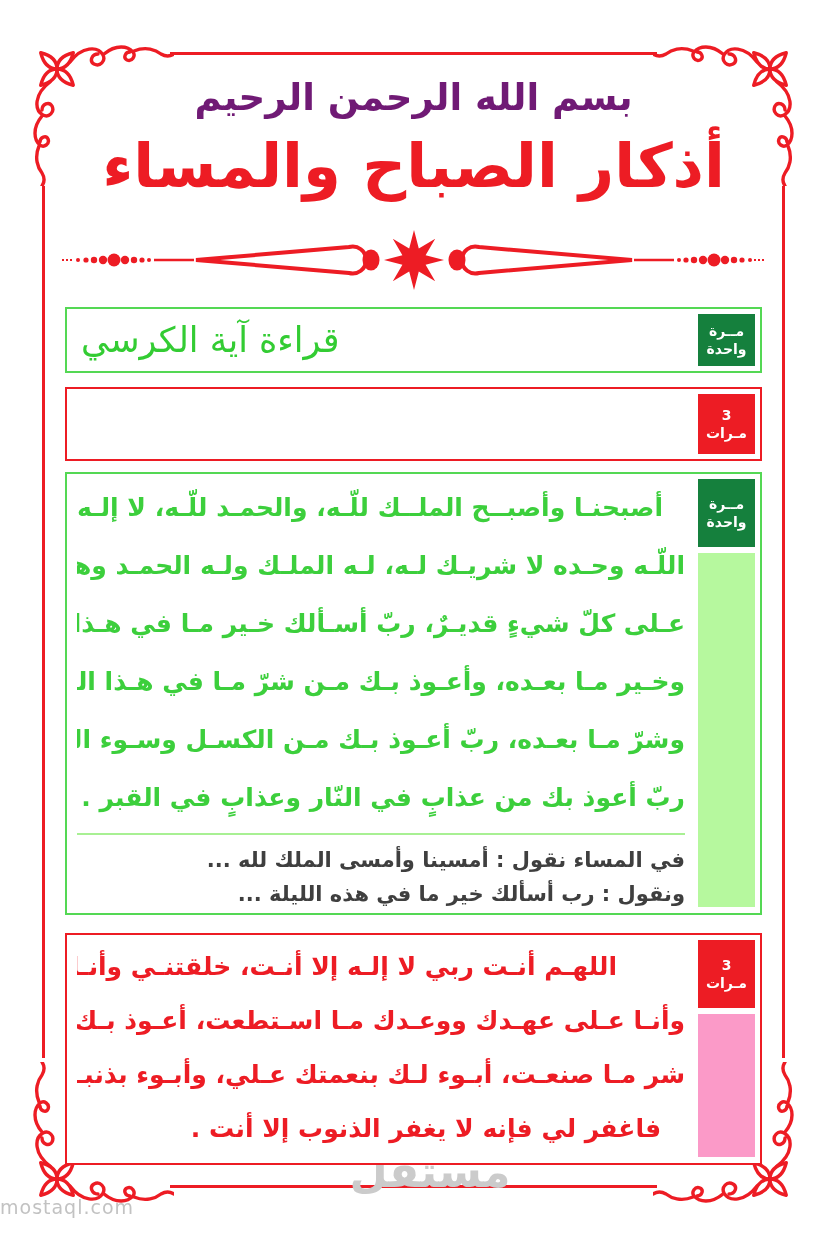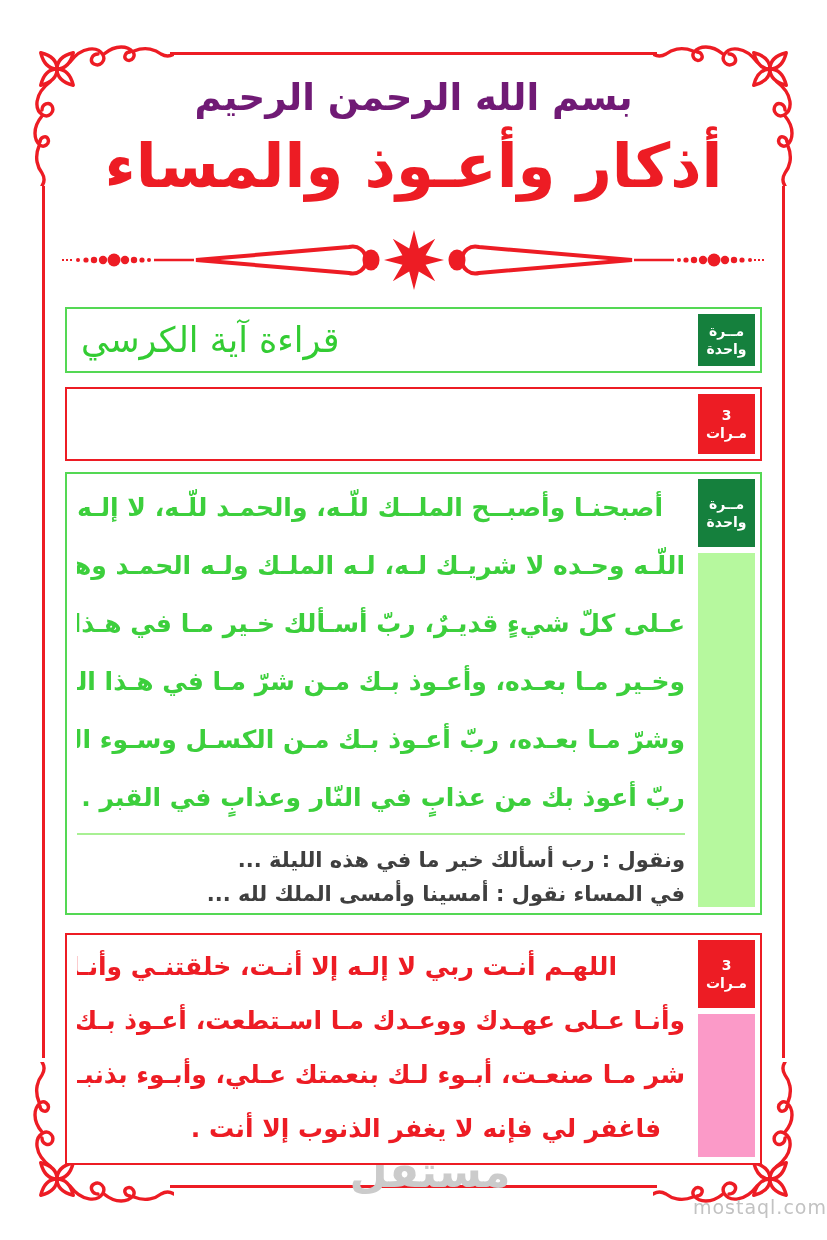--- a/index.html
+++ b/index.html
@@ -74,21 +74,21 @@
     height:34px;line-height:34px;font-size:21px;font-weight:bold;
     color:#3F3F3F;text-align:right;white-space:nowrap;overflow:hidden;
   }
 
   
   .wm-logo{
     left:0;right:0;top:1146px;text-align:center;
     color:#CBCBCB;font-size:44px;font-weight:800;direction:rtl;z-index:0;padding-left:33px;
   }
   .wm-domain{
-    left:0;right:0;top:1196px;text-align:right;
+    left:0;right:0;top:1196px;text-align:left;
     color:#C2C2C2;font-size:19px;letter-spacing:1px;z-index:0;
   }
 </style>
 </head>
 <body>
 
 <svg width="0" height="0" style="position:absolute">
   <defs>
     <g id="corner-art" stroke="#ED1C24" stroke-width="3.4" fill="none" stroke-linecap="round" stroke-linejoin="round">
       <g transform="rotate(45 33 33)">
@@ -127,21 +127,21 @@
   <div class="frame-line" style="left:170px;right:170px;top:52px;height:3px"></div>
   <div class="frame-line" style="left:170px;right:170px;top:1185px;height:3px"></div>
   <div class="frame-line" style="left:42px;top:186px;width:3px;height:872px"></div>
   <div class="frame-line" style="right:42px;top:186px;width:3px;height:872px"></div>
 </div>
 
 <div class="abs wm-logo">مستقل</div>
 <div class="abs wm-domain">mostaql.com</div>
 
 <div class="abs bismillah">بسم الله الرحمن الرحيم</div>
-<div class="abs page-title">أذكار وأعـوذ والمساء</div>
+<div class="abs page-title">أذكار الصباح والمساء</div>
 
 <svg class="abs divider" viewBox="0 0 827 76">
   <g fill="#ED1C24">
     <path d="M414,8 L418.8,26.5 L435.2,16.8 L425.6,33.2 L444,38 L425.6,42.8 L435.2,59.2 L418.8,49.5 L414,68 L409.2,49.5 L392.8,59.2 L402.4,42.8 L384,38 L402.4,33.2 L392.8,16.8 L409.2,26.5 Z"></path>
     <ellipse cx="371" cy="38" rx="8.5" ry="10.5"></ellipse>
     <ellipse cx="457" cy="38" rx="8.5" ry="10.5"></ellipse>
     <circle cx="78" cy="38" r="2"></circle>
       <circle cx="86" cy="38" r="2.6"></circle>
       <circle cx="94" cy="38" r="3.2"></circle>
     <circle cx="103" cy="38" r="4.2"></circle>
@@ -192,22 +192,22 @@
   </div>
   <div class="strip palegreen"></div>
   <div class="card-body">
     <div class="dline jline indent-sm">أصبحنـا وأصبــح الملــك للّـه، والحمـد للّـه، لا إلـه إلاّ</div>
     <div class="dline jline">اللّـه وحـده لا شريـك لـه، لـه الملـك ولـه الحمـد وهـو</div>
     <div class="dline jline">عـلى كلّ شيءٍ قديـرٌ، ربّ أسـألك خـير مـا في هـذا اليوم</div>
     <div class="dline jline">وخـير مـا بعـده، وأعـوذ بـك مـن شرّ مـا في هـذا اليـوم</div>
     <div class="dline jline">وشرّ مـا بعـده، ربّ أعـوذ بـك مـن الكسـل وسـوء الكبر،</div>
     <div class="dline lastline">ربّ أعوذ بك من عذابٍ في النّار وعذابٍ في القبر .</div>
     <div class="sep"></div>
+    <div class="note">في المساء نقول : أمسينا وأمسى الملك لله ...</div>
     <div class="note">ونقول : رب أسألك خير ما في هذه الليلة ...</div>
-    <div class="note">في المساء نقول : أمسينا وأمسى الملك لله ...</div>
   </div>
 </div>
 
 <div class="card red card-istighfar" style="top:933px;height:232px">
   <div class="badge redbg" style="height:68px">
     <span>3</span>
     <span>مـرات</span>
   </div>
   <div class="strip pink"></div>
   <div class="card-body">

